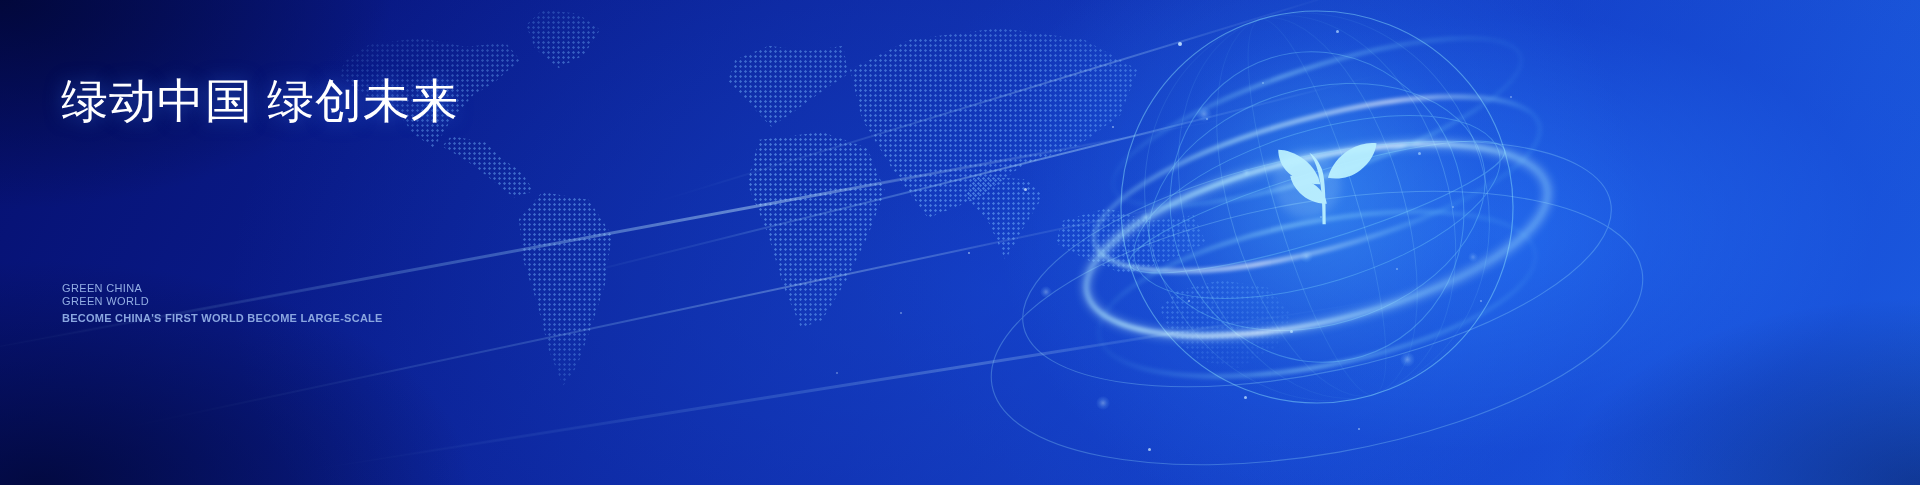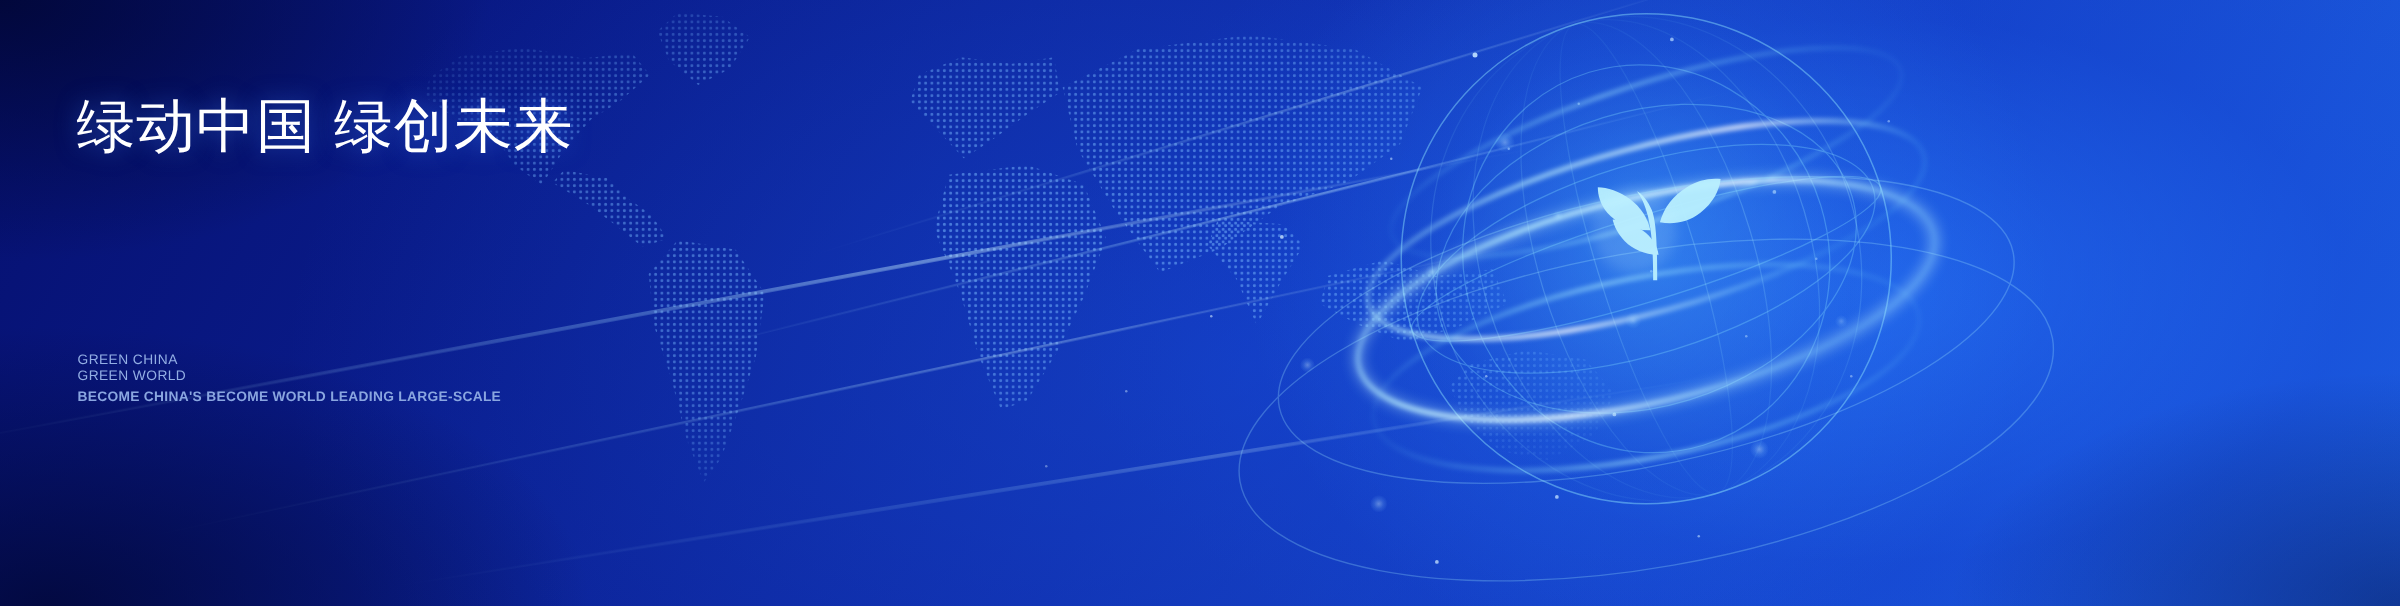--- a/index.html
+++ b/index.html
@@ -253,16 +253,16 @@
   <div id="headline">
     <span class="l1">绿动中国  绿创未来</span>
   </div>
 
   <div id="slogan-en">
     <div>GREEN CHINA</div>
     <div>GREEN WORLD</div>
   </div>
 
   <div id="tagline-en">
-    <div>BECOME CHINA'S BECOME WORLD LEADING LARGE-SCALE</div>
+    <div>BECOME CHINA'S FIRST WORLD BECOME LARGE-SCALE</div>
   </div>
 
 </div>
 
 </body></html>

